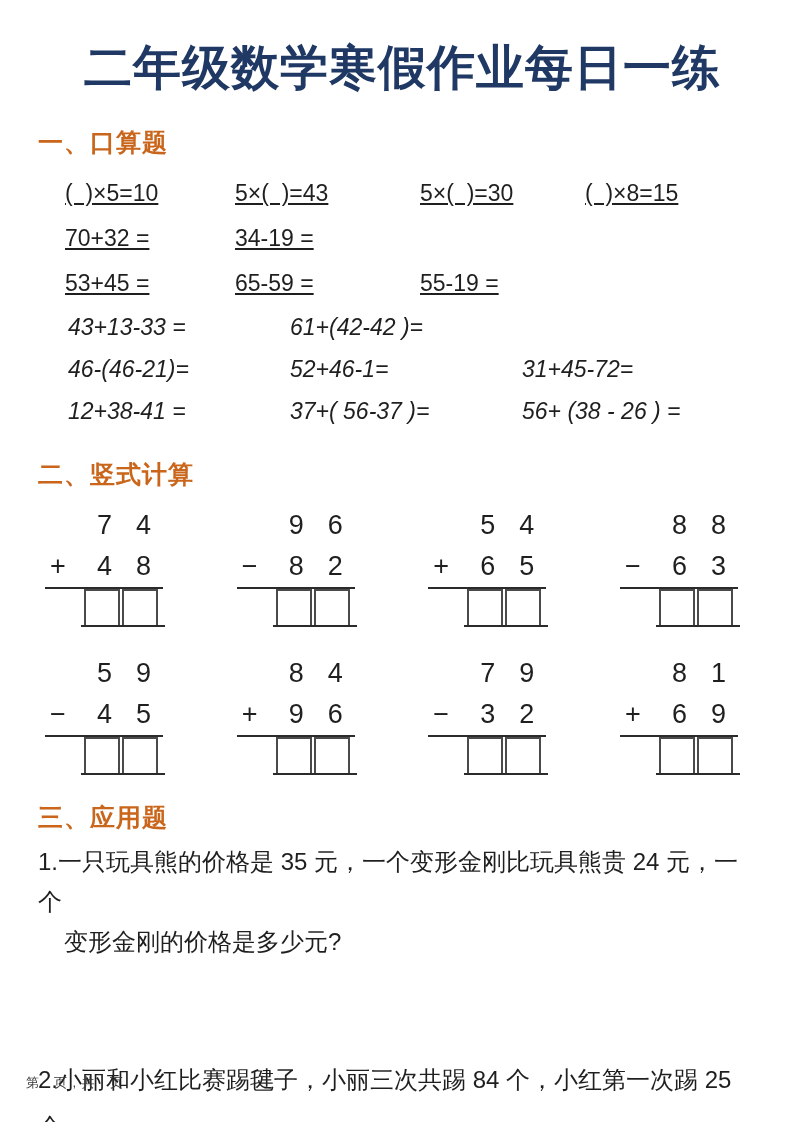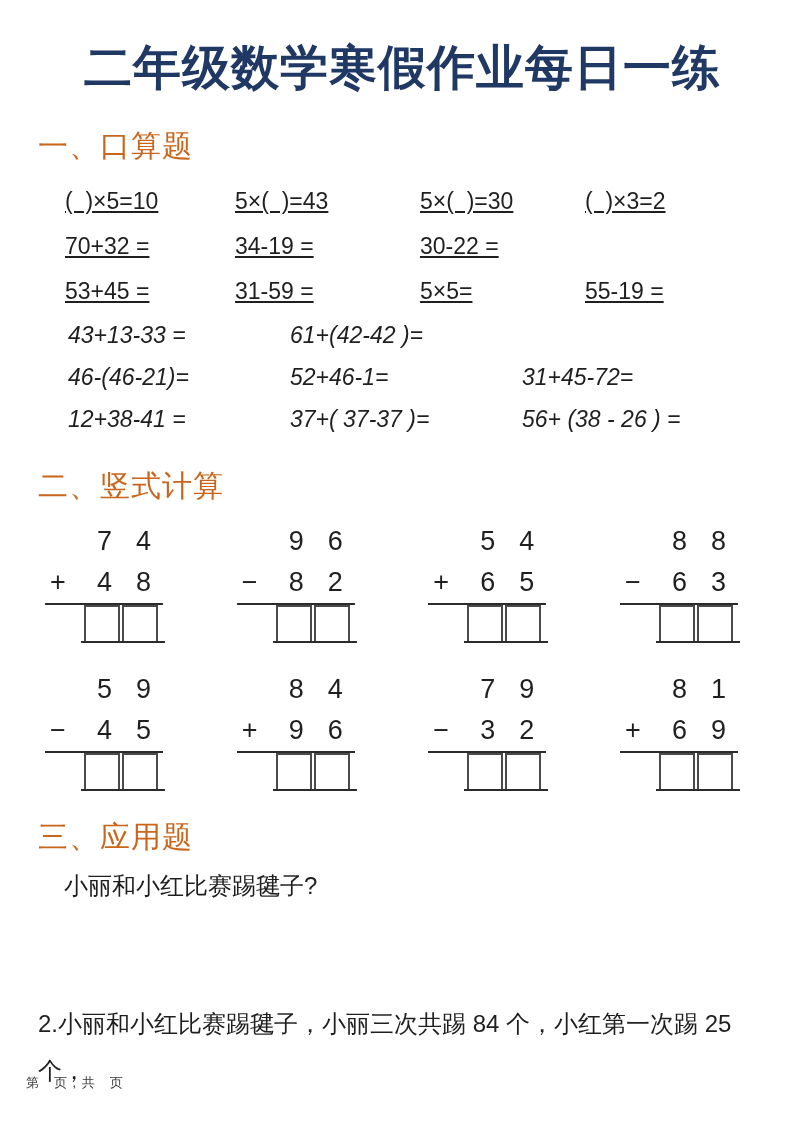--- a/index.html
+++ b/index.html
@@ -21,22 +21,22 @@
   .page-title{
     margin:36px 0 0 12px;
     text-align:center;
     font-size:48px;
     font-weight:bold;
     color:var(--navy);
     letter-spacing:1px;
   }
   .section-heading{
     margin:26px 0 0 38px;
-    font-size:30px;
-    font-weight:normal;
+    font-size:25px;
+    font-weight:bold;
     color:var(--orange);
     letter-spacing:1px;
   }
   
   .oral{margin:12px 40px 0 40px;font-size:23px;}
   .oral-row{display:grid;align-items:center;}
   .oral-row.cols4{grid-template-columns:170px 185px 165px 1fr;padding-left:25px;height:45px;text-decoration:underline;}
   .oral-row.cols3{grid-template-columns:222px 232px 1fr;padding-left:28px;height:42px;font-style:italic;}
   .oral-cell{white-space:pre;}
   
@@ -84,45 +84,43 @@
 
 <div class="page-title">二年级数学寒假作业每日一练</div>
 
 <div class="section-heading">一、口算题</div>
 
 <div class="oral">
   <div class="oral-row cols4">
     <span class="oral-cell">(  )×5=10</span>
     <span class="oral-cell">5×(  )=43</span>
     <span class="oral-cell">5×(  )=30</span>
-    <span class="oral-cell">(  )×3=2</span>
+    <span class="oral-cell">(  )×8=15</span>
   </div>
   <div class="oral-row cols4">
     <span class="oral-cell">70+32 =</span>
     <span class="oral-cell">34-19 =</span>
-    <span class="oral-cell">30-22 =</span>
   </div>
   <div class="oral-row cols4">
     <span class="oral-cell">53+45 =</span>
-    <span class="oral-cell">31-59 =</span>
-    <span class="oral-cell">5×5=</span>
+    <span class="oral-cell">65-59 =</span>
     <span class="oral-cell">55-19 =</span>
   </div>
   <div class="oral-row cols3">
     <span class="oral-cell">43+13-33 =</span>
     <span class="oral-cell">61+(42-42 )=</span>
   </div>
   <div class="oral-row cols3">
     <span class="oral-cell">46-(46-21)=</span>
     <span class="oral-cell">52+46-1=</span>
     <span class="oral-cell">31+45-72=</span>
   </div>
   <div class="oral-row cols3">
     <span class="oral-cell">12+38-41 =</span>
-    <span class="oral-cell">37+( 37-37 )=</span>
+    <span class="oral-cell">37+( 56-37 )=</span>
     <span class="oral-cell">56+ (38 - 26 ) =</span>
   </div>
 </div>
 
 <div class="section-heading">二、竖式计算</div>
 
 <div class="vgrid">
   <div class="vp">
     <div class="vp-top">
         <span class="d">7</span>
@@ -253,21 +251,22 @@
         <span class="answer-box"></span>
         <span class="answer-box"></span>
       </div>
   </div>
 </div>
 
 <div class="section-heading">三、应用题</div>
 
 <div class="word">
   <div class="word-problem">
-    <div class="indent">小丽和小红比赛踢毽子?</div>
+    <div>1.一只玩具熊的价格是 35 元，一个变形金刚比玩具熊贵 24 元，一个</div>
+    <div class="indent">变形金刚的价格是多少元?</div>
   </div>
   <div class="word-problem second">
     <div>2.小丽和小红比赛踢毽子，小丽三次共踢 84 个，小红第一次踢 25 个，</div>
 
   </div>
 </div>
 
 <div class="page-footer">第　页 , 共　页</div>
 
 </body></html>

